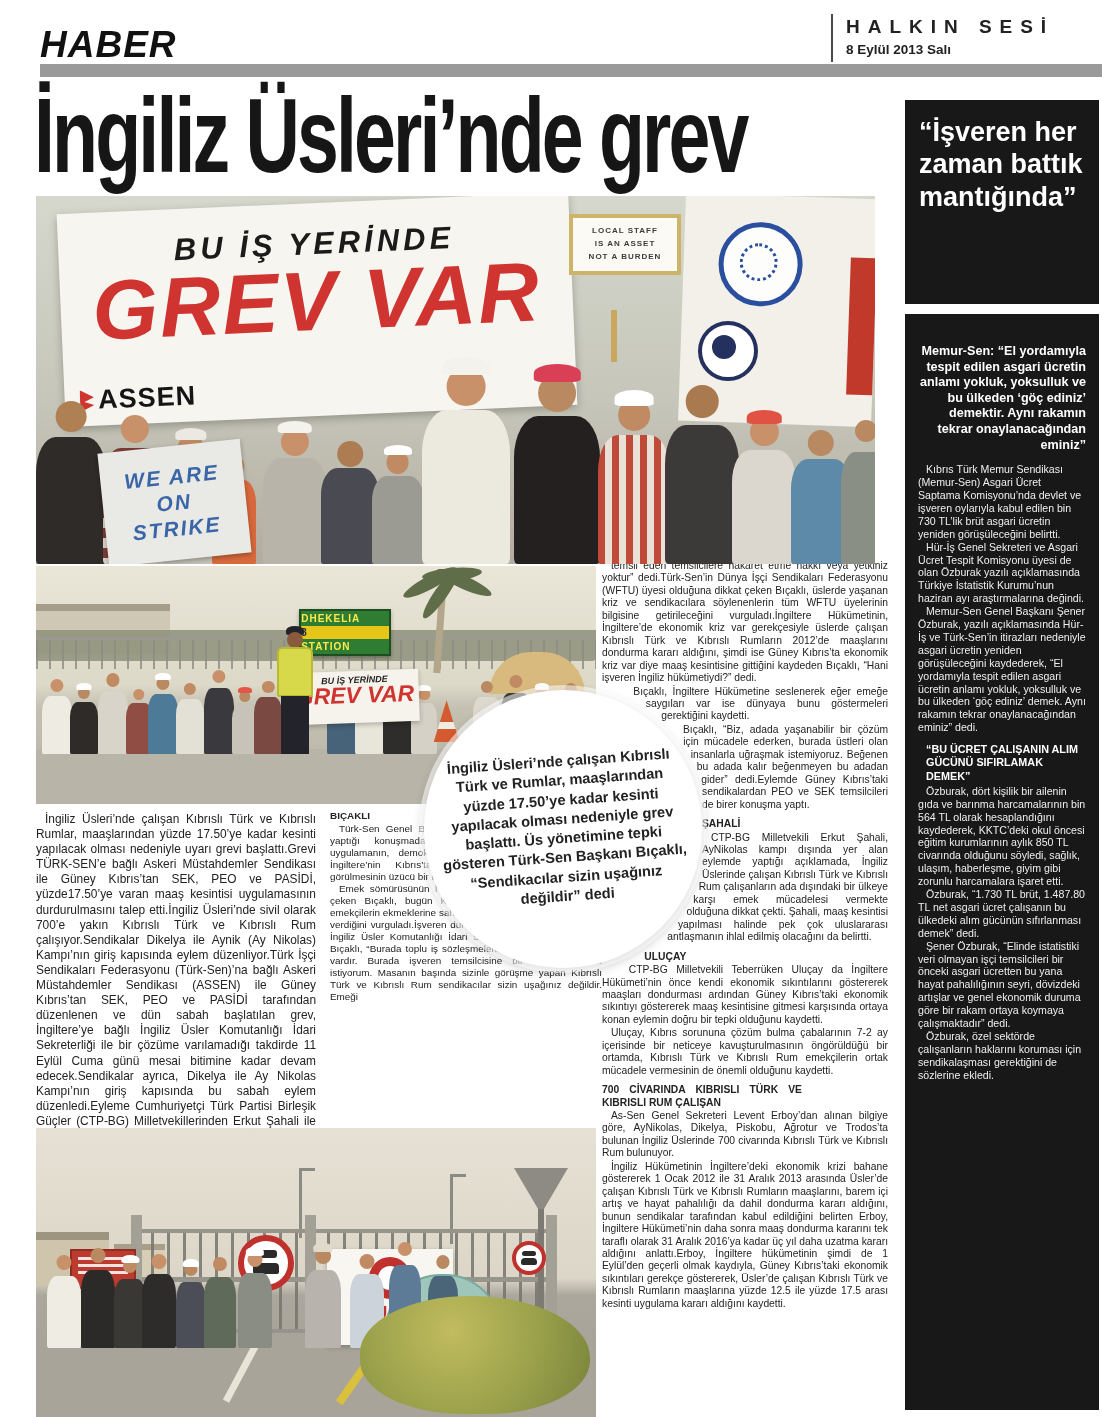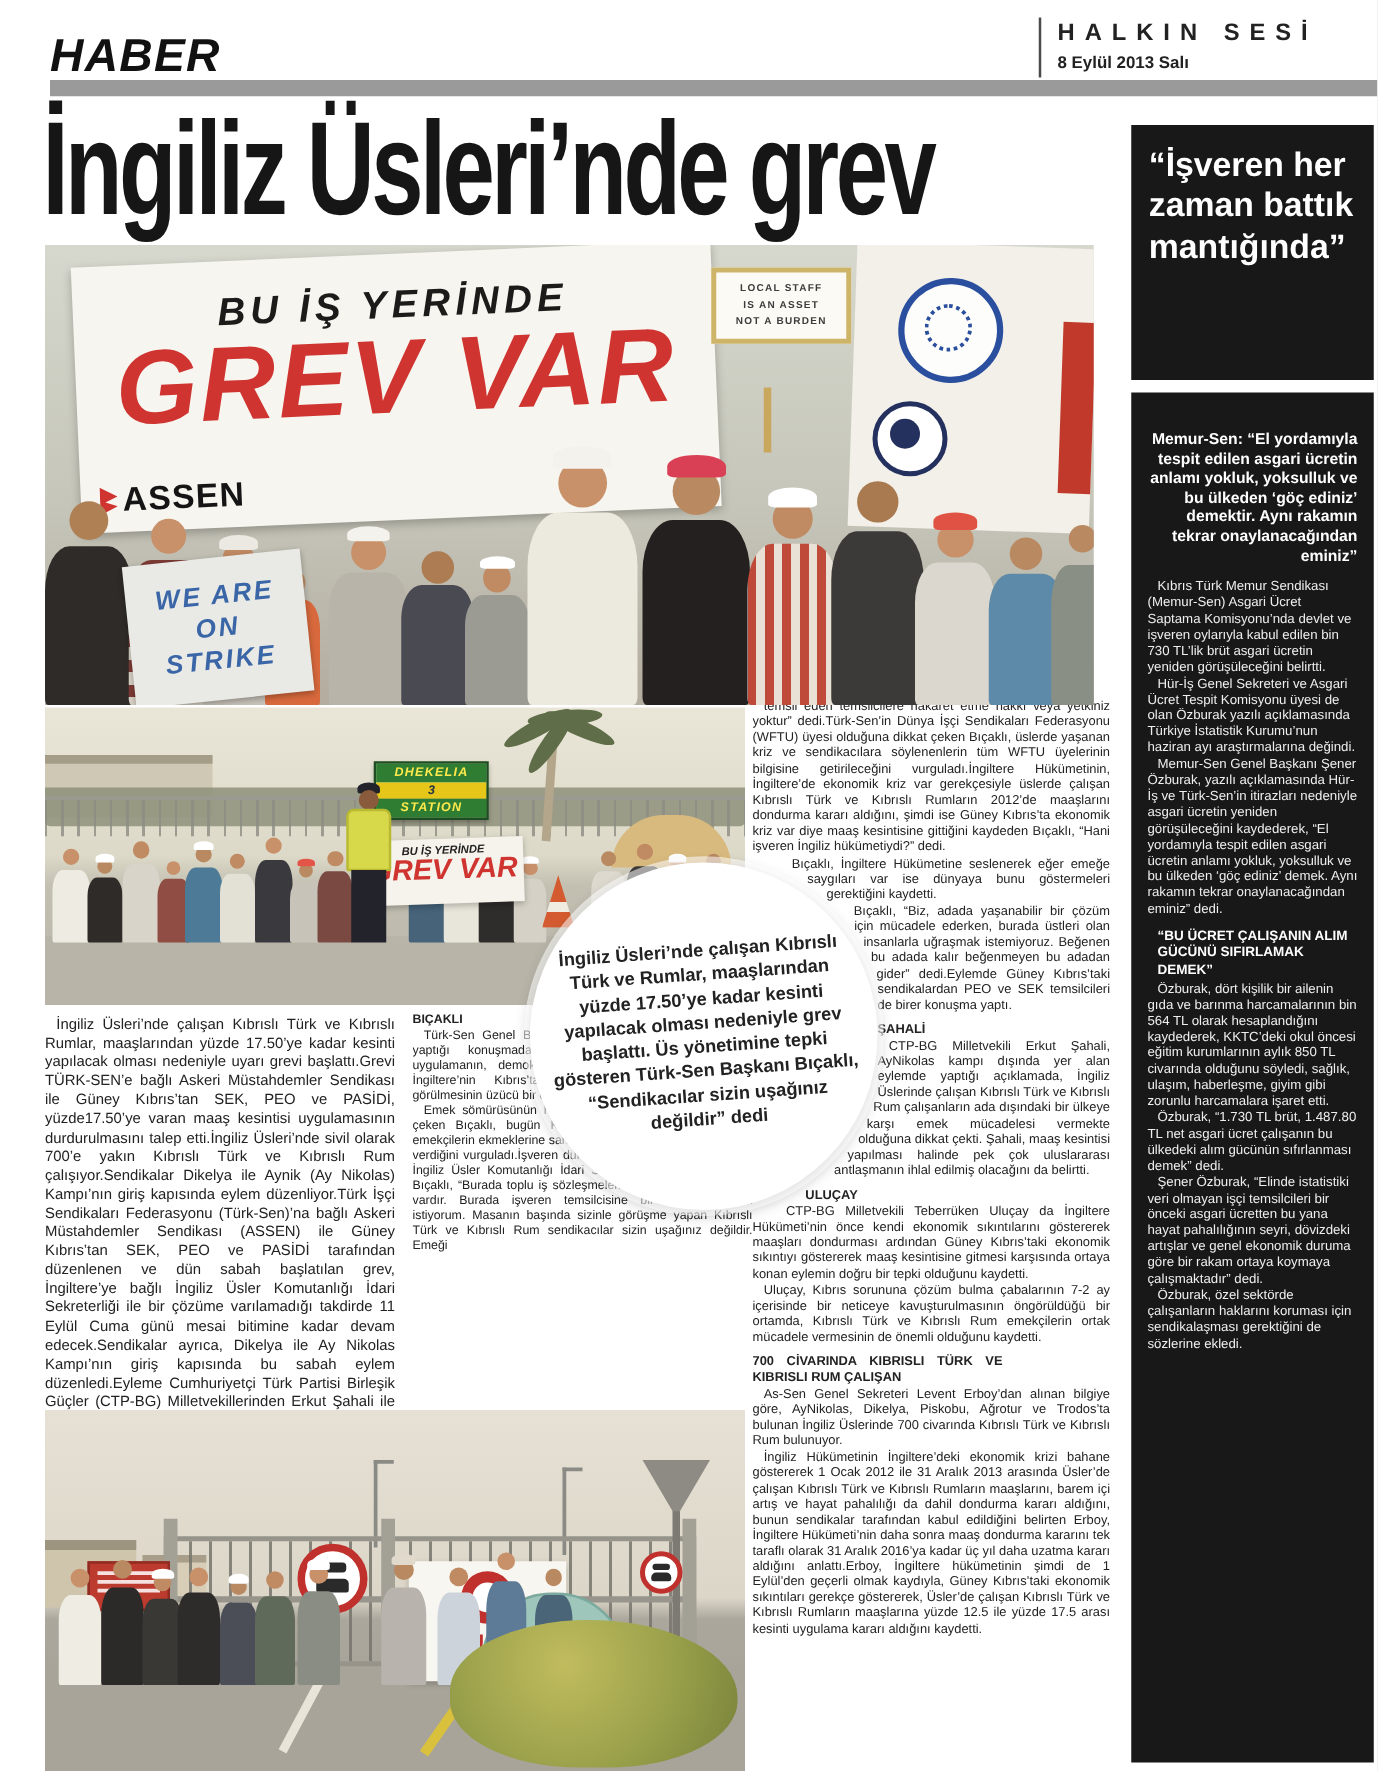--- a/index.html
+++ b/index.html
@@ -65,21 +65,21 @@
 
   
   .p2-building{position:absolute;left:0;top:16%;width:24%;height:18%;background:#cfc8b4;border-top:7px solid #a59d88;}
   .p2-treeline{position:absolute;left:0;right:0;top:27%;height:13%;background:#8e907a;border-radius:0 0 4px 4px;opacity:.85;}
   .p2-fence{position:absolute;left:0;right:0;top:30%;height:12%;
             background:repeating-linear-gradient(90deg,rgba(140,140,130,.8) 0 2px,transparent 2px 13px);
             border-top:3px solid #9a9a90;}
   .palm-trunk{position:absolute;left:71.5%;top:12%;width:7px;height:78px;background:#b3a68a;transform:rotate(4deg);}
   .frond{position:absolute;width:60px;height:13px;border-radius:50%;background:#5f6d48;}
   .sign-dhekelia{position:absolute;left:47%;top:18%;width:88px;z-index:2;border:2px solid #1e4d22;
-                 font-weight:bold;text-align:center;box-shadow:0 2px 4px rgba(0,0,0,.3);font-style:italic;}
+                 font-weight:bold;box-shadow:0 2px 4px rgba(0,0,0,.3);}
   .sign-dhekelia .g{background:#2e7d32;color:#fde94c;font-size:10px;letter-spacing:1px;padding:2px 0;}
   .sign-dhekelia .y{background:#e6c619;color:#234;font-size:10px;padding:1px 0;}
   .mini-banner{position:absolute;left:45.5%;top:44%;width:128px;height:52px;background:#f5f3eb;z-index:4;
                transform:rotate(-2deg);text-align:center;box-shadow:0 2px 5px rgba(0,0,0,.25);}
   .mini-banner .b1{font-size:9px;font-weight:900;font-style:italic;color:#222;margin-top:4px;}
   .mini-banner .b2{font-size:23px;font-weight:900;font-style:italic;color:#cf3430;line-height:.9;}
   .officer{position:absolute;left:43%;bottom:21%;width:36px;height:122px;z-index:5;}
   .officer .o-head{position:absolute;top:0;left:50%;transform:translateX(-50%);width:16px;height:16px;border-radius:50%;background:#8a5a3c;}
   .officer .o-hat{position:absolute;top:-6px;left:50%;transform:translateX(-50%);width:18px;height:9px;border-radius:50% 50% 20% 20%;background:#23232b;}
   .officer .o-vest{position:absolute;top:15px;left:0;right:0;height:46px;border-radius:6px 6px 2px 2px;background:#d7d84a;border:2px solid #b9ba32;}

